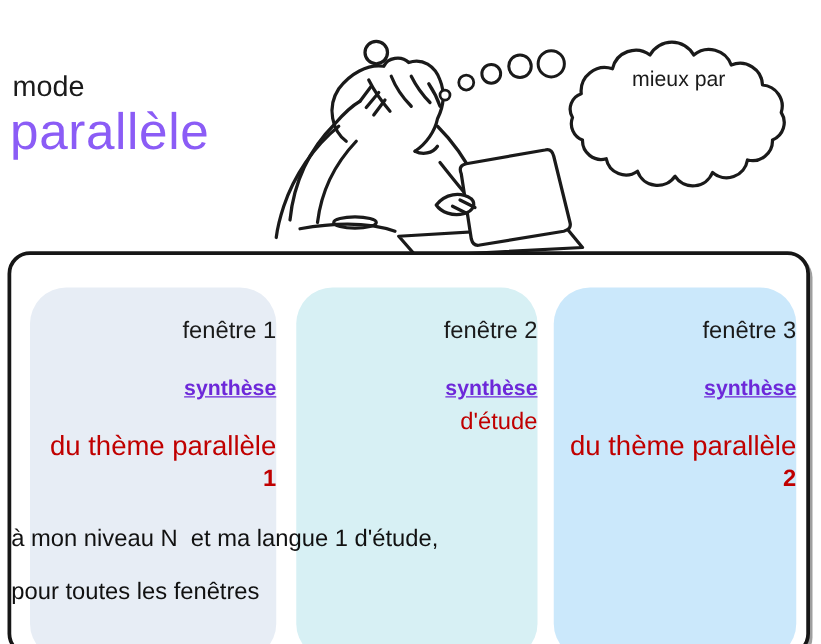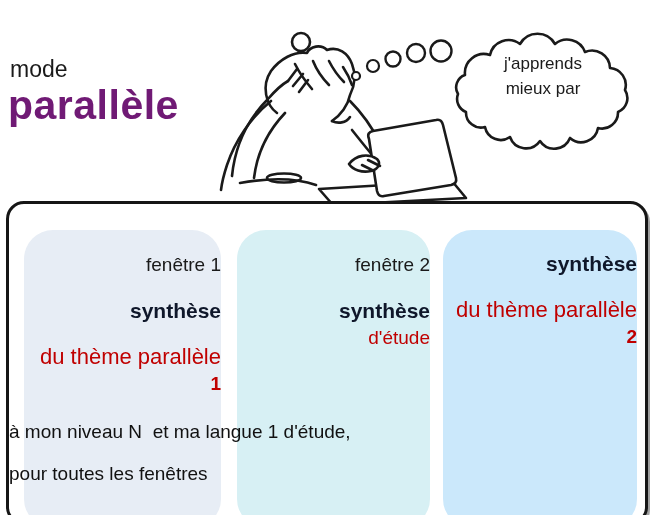--- a/index.html
+++ b/index.html
@@ -5,43 +5,43 @@
   html,body{margin:0;padding:0;background:#ffffff;}
   .stage{
     position:relative;width:657px;height:515px;overflow:hidden;
     background:#ffffff;font-family:"Liberation Sans",sans-serif;margin-top:20px;
   }
   
   .mode-label{
     position:absolute;left:10px;top:36px;font-size:23px;color:#1a1a1a;z-index:3;
   }
   .main-title{
-    position:absolute;left:8px;top:62px;font-size:41px;font-weight:bold;
-    color:#701a75;z-index:3;letter-spacing:0.5px;
+    position:absolute;left:8px;top:62px;font-size:41px;font-weight:normal;
+    color:#8b5cf6;z-index:3;letter-spacing:0.5px;
   }
   
   .sketch{position:absolute;left:0;top:0;width:657px;height:192px;z-index:1;}
   .cloud-text{
     position:absolute;left:452px;top:31px;width:182px;z-index:2;
     text-align:center;font-size:17px;line-height:25px;color:#1a1a1a;
   }
   
   .board{
     position:absolute;left:6px;top:181px;width:636px;height:318px;
     background:#ffffff;border:3px solid #161616;border-radius:18px;
     box-shadow:2px 3px 0 rgba(80,80,80,0.55);z-index:2;
   }
   .panel{
     position:absolute;top:26px;height:298px;text-align:right;border-radius:29px;
   }
   .panel-1{left:15px;width:197px;}
   .panel-2{left:228px;width:193px;}
   .panel-3{left:434px;width:194px;}
   .win-label{margin-top:23px;font-size:19px;color:#1a1a1a;line-height:24px;}
-  .win-synthese{margin-top:21px;font-size:21px;font-weight:bold;color:#0f172a;line-height:26px;}
+  .win-synthese{margin-top:21px;font-size:17px;font-weight:bold;color:#6d28d9;line-height:26px;text-decoration:underline;}
   .win-theme{margin-top:19px;font-size:22px;color:#c00000;line-height:27px;}
   .win-theme2{font-size:19px;color:#c00000;line-height:27px;padding-left:24px;}
   .win-number{font-size:19px;font-weight:bold;color:#c00000;line-height:27px;}
   .win-number:empty{display:none;}
   .board-footer{
     position:absolute;left:0;top:213px;width:100%;text-align:left;z-index:4;
     color:#111;font-size:19px;
   }
   .footer-line{white-space:pre-wrap;line-height:30px;margin-bottom:12px;}
 </style>
@@ -89,40 +89,40 @@
       <path fill="#fff" d="M465,55
            A 19 19 0 0 1 490,35  A 19 19 0 0 1 520,24  A 20 20 0 0 1 555,24
            A 19 19 0 0 1 585,32  A 18 18 0 0 1 610,48  A 17 17 0 0 1 625,70
            A 15 15 0 0 1 618,92  A 16 16 0 0 1 598,108 A 17 17 0 0 1 570,118
            A 17 17 0 0 1 540,121 A 17 17 0 0 1 510,117 A 16 16 0 0 1 485,107
            A 15 15 0 0 1 466,92  A 14 14 0 0 1 458,74  A 13 13 0 0 1 465,55 Z"></path>
     </g>
   </svg>
 
   <div class="cloud-text">
-    <div>j'apprends</div>
     <div>mieux par</div>
   </div>
 
   <div class="board">
 
     <div class="panel panel-1" style="background: rgb(231, 237, 245);">
       <div class="win-label">fenêtre 1</div>
       <div class="win-synthese">synthèse</div>
       <div class="win-theme">du thème parallèle</div>
       <div class="win-number">1</div>
     </div>
 
     <div class="panel panel-2" style="background: rgb(215, 240, 244);">
       <div class="win-label">fenêtre 2</div>
       <div class="win-synthese">synthèse</div>
       <div class="win-theme2">d'étude</div>
     </div>
 
     <div class="panel panel-3" style="background: rgb(203, 232, 251);">
+      <div class="win-label">fenêtre 3</div>
       <div class="win-synthese">synthèse</div>
       <div class="win-theme">du thème parallèle</div>
       <div class="win-number">2</div>
     </div>
 
     <div class="board-footer">
       <div class="footer-line">à mon niveau N  et ma langue 1 d'étude,</div>
       <div class="footer-line">pour toutes les fenêtres</div>
     </div>
 

